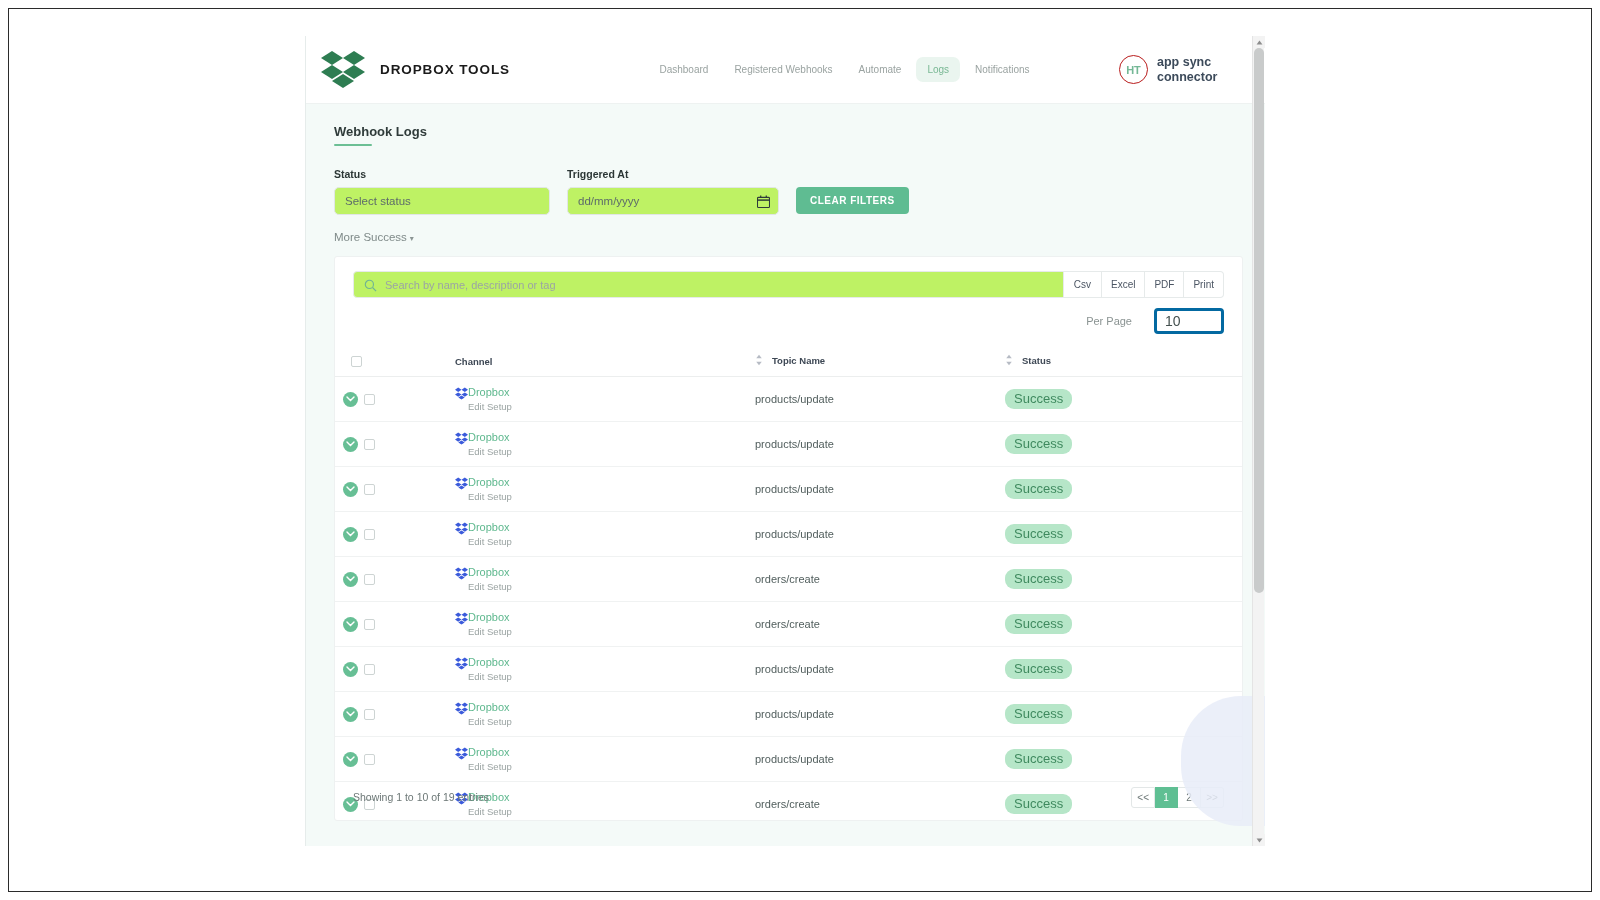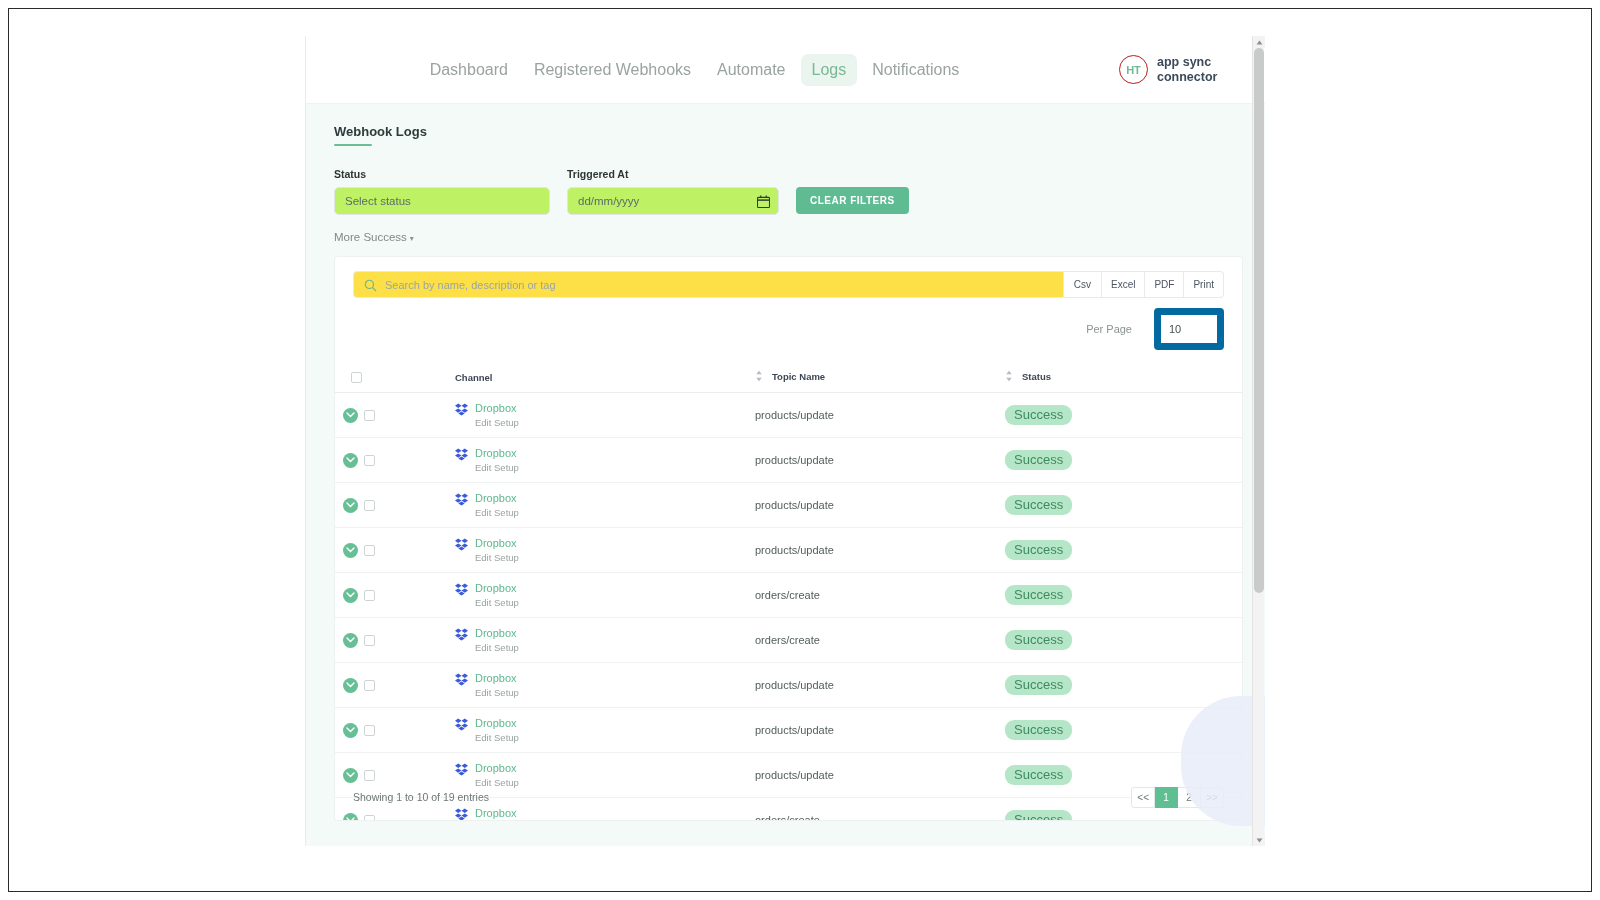--- a/index.html
+++ b/index.html
@@ -53,21 +53,21 @@
   }
   .brand { display: flex; align-items: center; gap: 14px; width: 300px; }
   .dbx-logo { width: 46px; height: 46px; position: relative; }
   .dbx-logo svg { display: block; }
   .brand-name {
     font-size: 13.5px; font-weight: 700; letter-spacing: .9px;
     color: #1b1b1b;
   }
   .nav { display: flex; align-items: center; gap: 4px; flex: 1; justify-content: center; }
   .nav-item {
-    font-size: 16px; color: #9aa3a1; padding: 7px 11px;
+    font-size: 10px; color: #9aa3a1; padding: 7px 11px;
     border-radius: 7px; white-space: nowrap; cursor: pointer;
   }
   .nav-item.active { background: #eaf5ef; color: #79b894; }
   .user { display: flex; align-items: center; gap: 9px; width: 180px; justify-content: flex-end; }
   .avatar {
     width: 29px; height: 29px; border-radius: 50%;
     border: 1px solid #b91c1c; color: #74b896;
     display: flex; align-items: center; justify-content: center;
     font-size: 11px; font-weight: 700; background: #fff;
   }
@@ -121,21 +121,21 @@
     background: #fff;
     border: 1px solid #eef1f1;
     border-radius: 3px;
     height: 565px;
     position: relative;
     overflow: hidden;
   }
   .card-top { display: flex; padding: 14px 18px 0 18px; }
   .search-wrap {
     flex: 1; position: relative; height: 27px;
-    border: 1px solid #e6eaea; border-radius: 4px 0 0 4px; background: #fde047;
+    border: 1px solid #e6eaea; border-radius: 4px 0 0 4px; background: #bef264;
     display: flex; align-items: center;
   }
   .search-icon { width: 13px; height: 13px; margin: 0 8px 0 10px; flex: none; }
   .search-inp {
     flex: 1; border: none; outline: none; font-size: 11px; color: #5d6b6a;
     background: transparent; height: 100%;
   }
   .search-inp::placeholder { color: #9ba5a4; }
   .exp-btns { display: flex; }
   .exp-btn {
@@ -144,22 +144,22 @@
     display: flex; align-items: center; justify-content: center; padding: 0 9px;
   }
   .exp-btn:last-child { border-radius: 0 4px 4px 0; }
 
   .perpage-row {
     display: flex; align-items: center; justify-content: flex-end;
     gap: 22px; padding: 10px 18px 0 0; margin-right: 0;
   }
   .perpage-label { font-size: 11px; color: #8a9392; }
   .perpage-inp {
-    width: 70px; height: 42px; border: 7px solid #0369a1; border-radius: 4px;
-    font-size: 11px; color: #44504f; padding: 0 8px; outline: none; background: #fff;
+    width: 70px; height: 26px; border: 3px solid #0369a1; border-radius: 4px;
+    font-size: 14px; color: #44504f; padding: 0 8px; outline: none; background: #fff;
   }
 
   table.logs { width: 100%; border-collapse: collapse; margin-top: 14px; }
   table.logs th {
     text-align: left; font-size: 9.5px; font-weight: 700; color: #3d4754;
     padding: 6px 0 8px 0; border-bottom: 1px solid #eceeee;
   }
   .th-sel { width: 120px; padding-left: 12px !important; }
   .th-chan { width: 300px; }
   .th-topic { width: 250px; }
@@ -177,21 +177,21 @@
     display: inline-block; width: 15px; height: 15px; border-radius: 50%;
     background: #67bf95; position: relative; vertical-align: middle;
     margin-right: 6px; cursor: pointer;
   }
   .chev-btn svg { position: absolute; left: 3px; top: 4px; }
   .row-cb, .head-cb {
     width: 11px; height: 11px; border: 1px solid #cdd4d3; border-radius: 2px;
     background: #fff; display: inline-block; vertical-align: middle; cursor: pointer;
   }
   .head-cb { margin-left: 4px; }
-  .chan-cell { display: flex; align-items: flex-start; gap: 7px; }
+  .chan-cell { display: flex; align-items: flex-start; gap: 0; }
   .dbx-mini { width: 13px; height: 13px; margin-top: 1px; flex: none; }
   .chan-text { display: flex; flex-direction: column; gap: 3px; }
   .chan-name { font-size: 11px; color: #5eb88e; cursor: pointer; }
   .chan-sub { font-size: 9.5px; color: #9aa3a2; cursor: pointer; }
   .badge {
     display: inline-block; background: #b6e6c8; color: #3f8a5f;
     font-size: 13px; border-radius: 9px; padding: 2.5px 9px 3px 9px;
   }
 
   .card-footer {
@@ -230,20 +230,34 @@
 </head>
 <body>
 
 <div id="page">
 
   <div class="outer-frame"></div>
 
   <div class="window">
 
     <div class="topbar">
+      <div class="brand">
+        <span class="dbx-logo">
+          <svg viewBox="0 0 46 46" width="46" height="46" aria-hidden="true">
+            <g fill="#2e7d52">
+              <polygon points="12,4 23,11 12,18 1,11"></polygon>
+              <polygon points="34,4 45,11 34,18 23,11"></polygon>
+              <polygon points="12,18 23,25 12,32 1,25"></polygon>
+              <polygon points="34,18 45,25 34,32 23,25"></polygon>
+              <polygon points="12,34 23,27 34,34 23,41"></polygon>
+            </g>
+          </svg>
+        </span>
+        <span class="brand-name">DROPBOX TOOLS</span>
+      </div>
 
       <div class="nav">
         <div class="nav-item">Dashboard</div>
         <div class="nav-item">Registered Webhooks</div>
         <div class="nav-item">Automate</div>
         <div class="nav-item active">Logs</div>
         <div class="nav-item">Notifications</div>
       </div>
 
       <div class="user">

